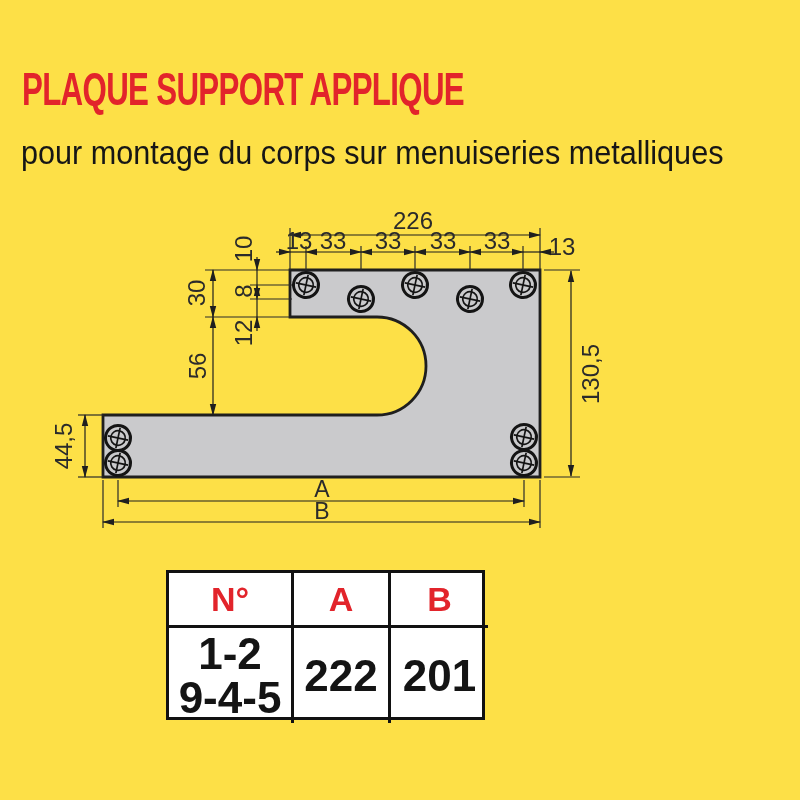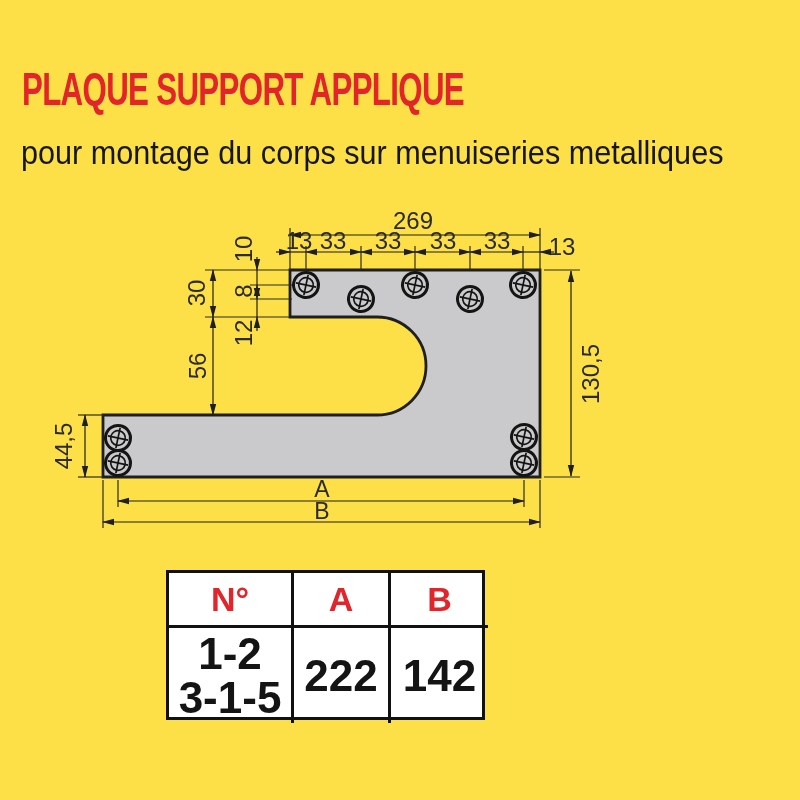--- a/index.html
+++ b/index.html
@@ -162,21 +162,21 @@
 
         <line x1="85" y1="415" x2="85" y2="477" marker-start="url(#arr)" marker-end="url(#arr)"></line>
 
         <line x1="571" y1="271" x2="571" y2="476" marker-start="url(#arr)" marker-end="url(#arr)"></line>
 
         <line x1="118" y1="501" x2="524" y2="501" marker-start="url(#arr)" marker-end="url(#arr)"></line>
         <line x1="103" y1="522" x2="540" y2="522" marker-start="url(#arr)" marker-end="url(#arr)"></line>
       </g>
     </svg>
 
-    <span class="dlabel" style="left:413px;top:221px;">269</span>
+    <span class="dlabel" style="left:413px;top:221px;">226</span>
     <span class="dlabel" style="left:299px;top:241px;">13</span>
     <span class="dlabel" style="left:333px;top:241px;">33</span>
     <span class="dlabel" style="left:388px;top:241px;">33</span>
     <span class="dlabel" style="left:443px;top:241px;">33</span>
     <span class="dlabel" style="left:497px;top:241px;">33</span>
     <span class="dlabel" style="left:562px;top:247px;">13</span>
 
     <span class="dlabel rot" style="left:244px;top:249px;">10</span>
     <span class="dlabel rot" style="left:244px;top:291px;">8</span>
     <span class="dlabel rot" style="left:197px;top:293px;">30</span>
@@ -189,23 +189,23 @@
     <span class="dlabel ab" style="left:322px;top:511px;">B</span>
   </div>
 
   <div class="ref-table">
     <div class="cell head c0">N°</div>
     <div class="cell head">A</div>
     <div class="cell head">B</div>
 
     <div class="cell body c0">
       <div>1-2</div>
-      <div>3-1-5</div>
+      <div>9-4-5</div>
     </div>
     <div class="cell body">
       <div>222</div>
     </div>
     <div class="cell body">
-      <div>142</div>
+      <div>201</div>
     </div>
   </div>
 
 </div>
 
 </body></html>

